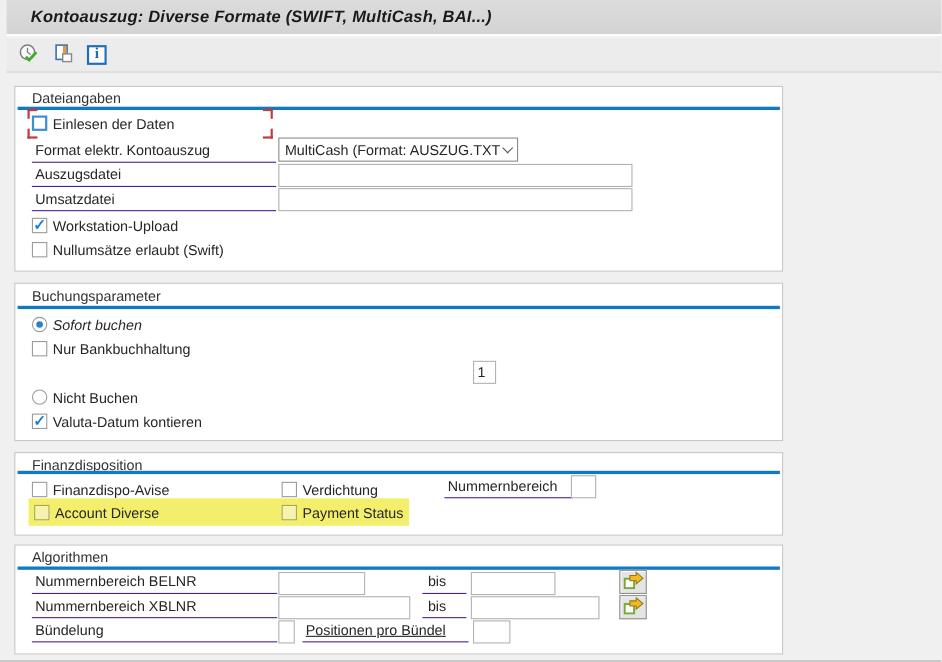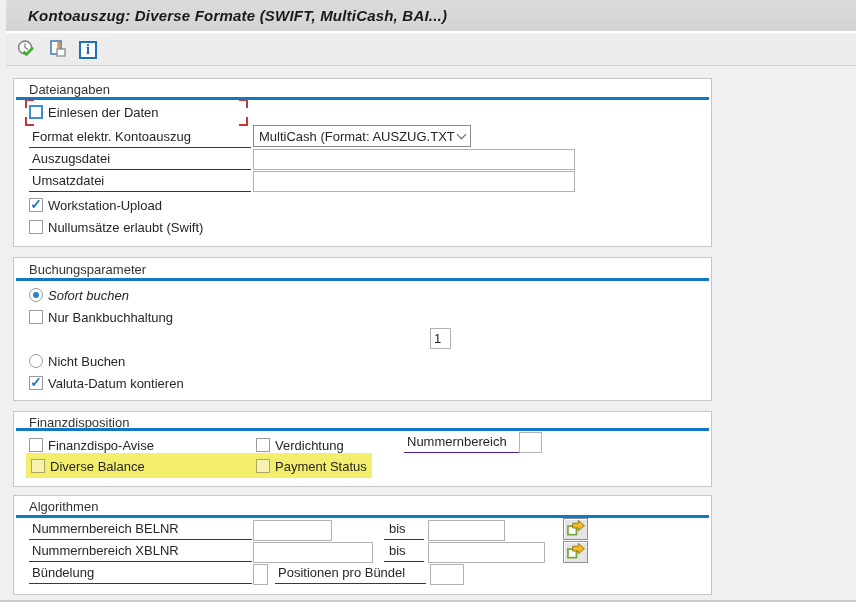--- a/index.html
+++ b/index.html
@@ -238,21 +238,21 @@
       <span class="cb"></span>
       <span class="plain-lbl">Verdichtung</span>
     </div>
     <div class="lbl-cell" style="left:390px; top:20px; width:117px;">Nummernbereich</div>
     <input class="inp" style="left: 505px; top: 20px; width: 23px;" value="">
 
     <div class="hl-yellow" style="left:12px; top:41px; width:346px; height:25px;"></div>
 
     <div class="row" style="left:17px; top:46px;">
       <span class="cb cb-yellow"></span>
-      <span class="plain-lbl">Diverse Balance</span>
+      <span class="plain-lbl">Account Diverse</span>
     </div>
     <div class="row" style="left:242px; top:46px;text-align:center;">
       <span class="cb cb-yellow"></span>
       <span class="plain-lbl">Payment Status</span>
     </div>
   </div>
 
   <div class="section s4">
     <span class="sec-title">Algorithmen</span>
     <div class="sec-rule" style="top:19px"></div>
@@ -278,18 +278,18 @@
       <span>
         <svg width="21" height="18" viewBox="0 0 22 19">
           <rect x="3" y="7.5" width="9" height="9" fill="#ffffff" stroke="#76a837" stroke-width="1.8"></rect>
           <path d="M8 4.5 L14 4.5 L14 1.5 L20.5 7 L14 12.5 L14 9.5 L8 9.5 Z" fill="#f5b91d" stroke="#8a7a1a" stroke-width="1"></path>
         </svg>
       </span>
     </button>
 
     <div class="lbl-cell" style="left:15px; top:67px; width:223px;">Bündelung</div>
     <input class="inp" style="left: 239px; top: 68px; width: 15px; padding: 0px 1px;" value="">
-    <div class="lbl-cell" style="left:261px; top:67px; width:151px;">Positionen pro Bündel</div>
+    <div class="lbl-cell" style="left:261px; top:67px; width:151px;text-decoration:underline;">Positionen pro Bündel</div>
     <input class="inp" style="left: 416px; top: 68px; width: 34px;" value="">
   </div>
 
   <div class="bottom-line"></div>
 </div>
 
 </body></html>

